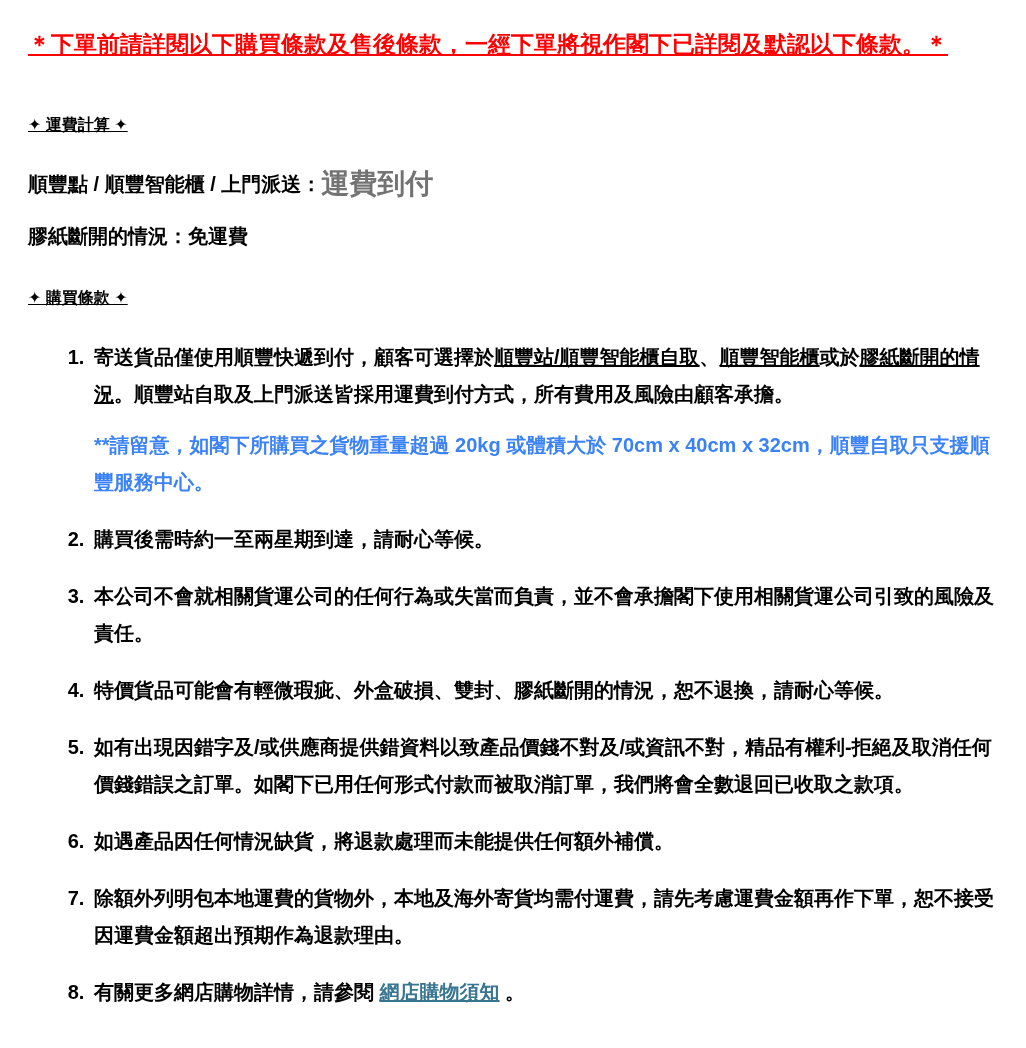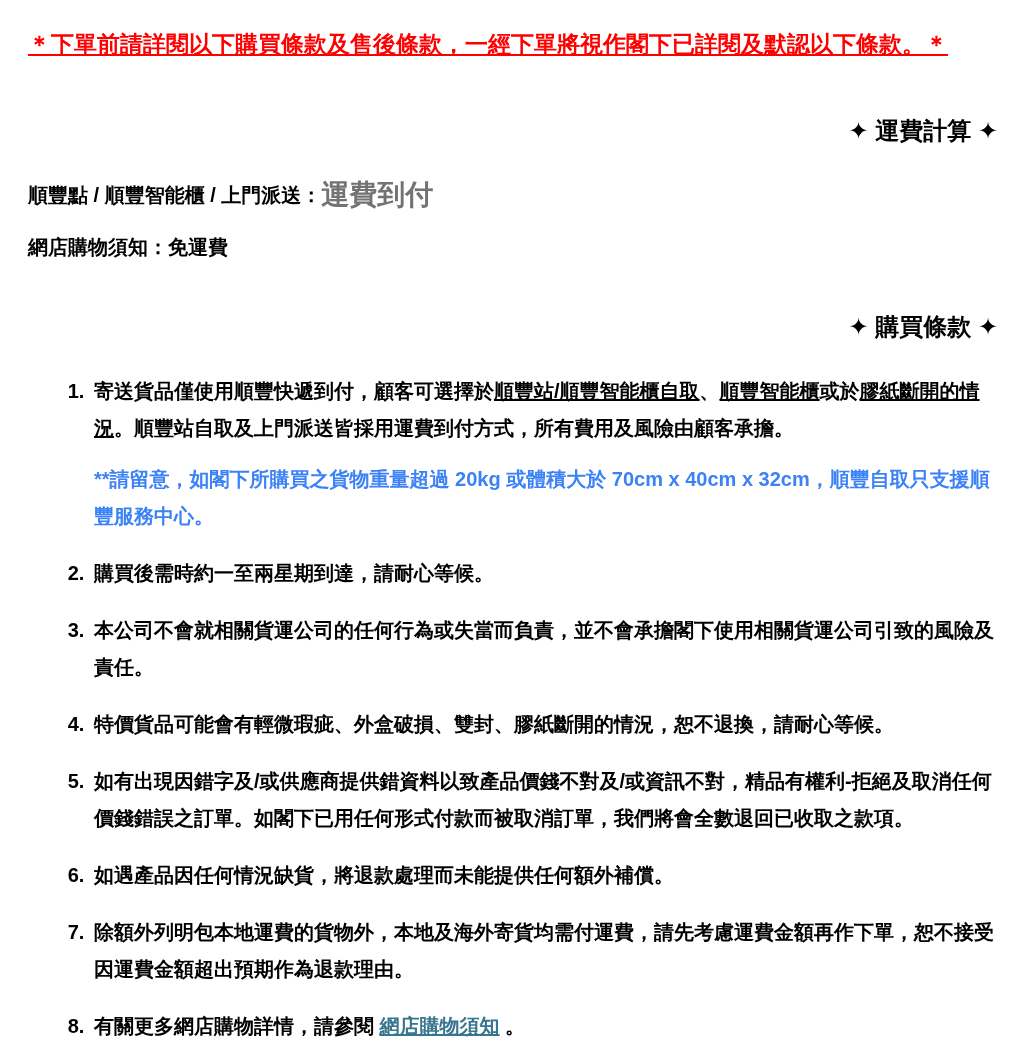--- a/index.html
+++ b/index.html
@@ -18,28 +18,28 @@
     font-size: 20px;
   }
   .top-notice {
     color: #ff0000;
     font-size: 23px;
     text-decoration: underline;
     margin: 12px 0 0 0;
     line-height: 1.4;
   }
   .section-heading {
-    font-size: 24px;
+    font-size: 16px;
     font-weight: 700;
+    text-decoration: underline;
     margin: 54px 0 0 0;
     line-height: 1.4;
-    text-align: right;
   }
   .section-heading.second {
-    margin-top: 48px;
+    margin-top: 36px;
   }
   .ship-line {
     margin: 26px 0 0 0;
     line-height: 1.5;
   }
   .ship-line .big-red {
     color: #737373;
     font-size: 28px;
     vertical-align: -2px;
   }
@@ -77,21 +77,21 @@
 <body>
 
 <div class="page">
 
   <p class="top-notice">＊下單前請詳閱以下購買條款及售後條款，一經下單將視作閣下已詳閱及默認以下條款。＊</p>
 
   <h2 class="section-heading">✦ 運費計算 ✦</h2>
 
   <p class="ship-line"><span>順豐點 / 順豐智能櫃 / 上門派送：</span><span class="big-red">運費到付</span></p>
 
-  <p class="ship-line second">網店購物須知：免運費</p>
+  <p class="ship-line second">膠紙斷開的情況：免運費</p>
 
   <h2 class="section-heading second">✦ 購買條款 ✦</h2>
 
   <ol class="terms-list">
       <li>
         <div class="term-para"><span>寄送貨品僅使用順豐快遞到付，顧客可選擇於</span><span class="u">順豐站/順豐智能櫃自取</span><span>、</span><span class="u">順豐智能櫃</span><span>或於</span><span class="u">膠紙斷開的情況</span><span>。順豐站自取及上門派送皆採用運費到付方式，所有費用及風險由顧客承擔。</span></div>
         <div class="term-para red-note"><span>**請留意，如閣下所購買之貨物重量超過 20kg 或體積大於 70cm x 40cm x 32cm，順豐自取只支援順豐服務中心。</span></div>
       </li>
       <li>
         <div class="term-para"><span>購買後需時約一至兩星期到達，請耐心等候。</span></div>

